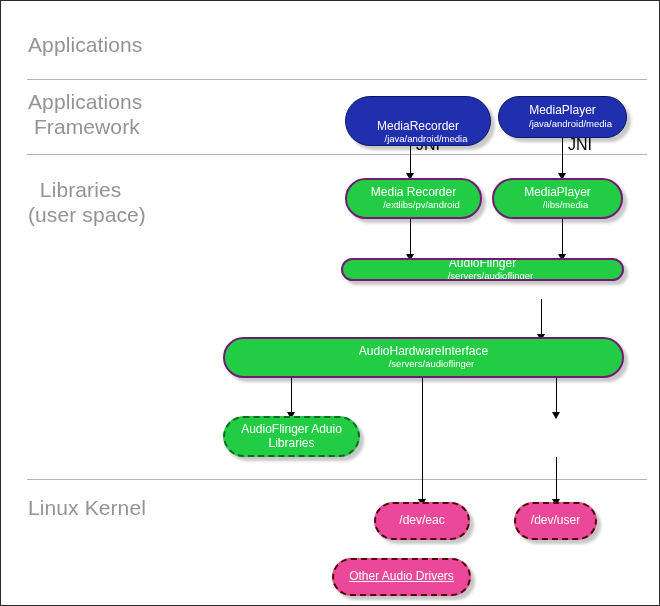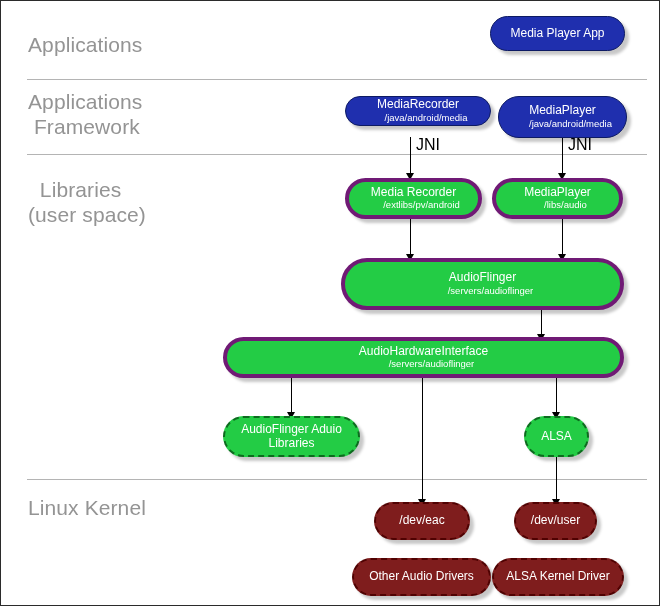--- a/index.html
+++ b/index.html
@@ -78,22 +78,22 @@
     white-space: pre;
   }
   .node .sub {
     font-size: 9.5px;
     white-space: pre;
     margin-top: 1px;
     margin-left: 16px;
   }
   .node.two-line .title { font-size: 12px; }
   .blue  { background: #1f2fae; border: 1px solid #0d1a63; }
-  .green { background: #23cc45; border: 4px solid #701a75; }
-  .red   { background: #7f1d1d; border: 1px solid #6d0303; }
+  .green { background: #23cc45; border: 2px solid #701a75; }
+  .red   { background: #ec4899; border: 1px solid #6d0303; }
   .dashed { border-style: dashed; border-width: 2px; }
   .dashed.green { border-color: #0d6b1f; }
   .dashed.red   { border-color: #4f0202; }
 </style>
 </head>
 <body>
 
 <div id="canvas">
 
   <div class="divider" style="top:78px;"></div>
@@ -133,72 +133,63 @@
   <div class="vline" style="left:421px; top:376px; height:125px;"></div>
   <div class="arrowhead" style="left:417px; top:498px;"></div>
 
   <div class="vline" style="left:555px; top:376px; height:38px;"></div>
   <div class="arrowhead" style="left:551px; top:411px;"></div>
 
   <div class="vline" style="left:555px; top:456px; height:45px;"></div>
   <div class="arrowhead" style="left:551px; top:498px;"></div>
 
 
-  <div class="node blue" style="left:489px; top:15px; width:135px; height:35px;">
-    <span class="title">Media Player App</span>
-  </div>
 
-  <div class="node blue two-line" style="left:344px; top:95px; width:146px; height:30px;">
+  <div class="node blue two-line" style="left:344px; top:95px; width:146px; height:50px;justify-content:flex-end;">
     <span class="title">MediaRecorder</span>
     <span class="sub">/java/android/media</span>
   </div>
 
   <div class="node blue two-line" style="left:497px; top:95px; width:129px; height:42px;">
     <span class="title">MediaPlayer</span>
     <span class="sub">/java/android/media</span>
   </div>
 
   <div class="node green two-line" style="left:344px; top:177px; width:137px; height:41px;">
     <span class="title">Media Recorder</span>
     <span class="sub">/extlibs/pv/android</span>
   </div>
 
   <div class="node green two-line" style="left:491px; top:177px; width:131px; height:41px;">
     <span class="title">MediaPlayer</span>
-    <span class="sub">/libs/audio</span>
+    <span class="sub">/libs/media</span>
   </div>
 
-  <div class="node green two-line" style="left:340px; top:257px; width:283px; height:52px;">
+  <div class="node green two-line" style="left:340px; top:257px; width:283px; height:23px;">
     <span class="title">AudioFlinger</span>
     <span class="sub">/servers/audioflinger</span>
   </div>
 
   <div class="node green two-line" style="left:222px; top:336px; width:401px; height:41px;">
     <span class="title">AudioHardwareInterface</span>
     <span class="sub">/servers/audioflinger</span>
   </div>
 
   <div class="node green dashed two-line" style="left:222px; top:415px; width:137px; height:41px;">
     <span class="title">AudioFlinger Aduio</span>
     <span class="title">Libraries</span>
   </div>
 
-  <div class="node green dashed" style="left:523px; top:415px; width:65px; height:41px;">
-    <span class="title">ALSA</span>
-  </div>
 
   <div class="node red dashed" style="left:373px; top:501px; width:96px; height:38px;">
     <span class="title">/dev/eac</span>
   </div>
 
   <div class="node red dashed" style="left:513px; top:501px; width:83px; height:38px;">
     <span class="title">/dev/user</span>
   </div>
 
-  <div class="node red dashed" style="left:351px; top:557px; width:139px; height:38px;">
+  <div class="node red dashed" style="left:331px; top:557px; width:139px; height:38px;text-decoration:underline;">
     <span class="title">Other Audio Drivers</span>
   </div>
 
-  <div class="node red dashed" style="left:491px; top:557px; width:132px; height:38px;">
-    <span class="title">ALSA Kernel Driver</span>
-  </div>
 
 </div>
 
 </body></html>

